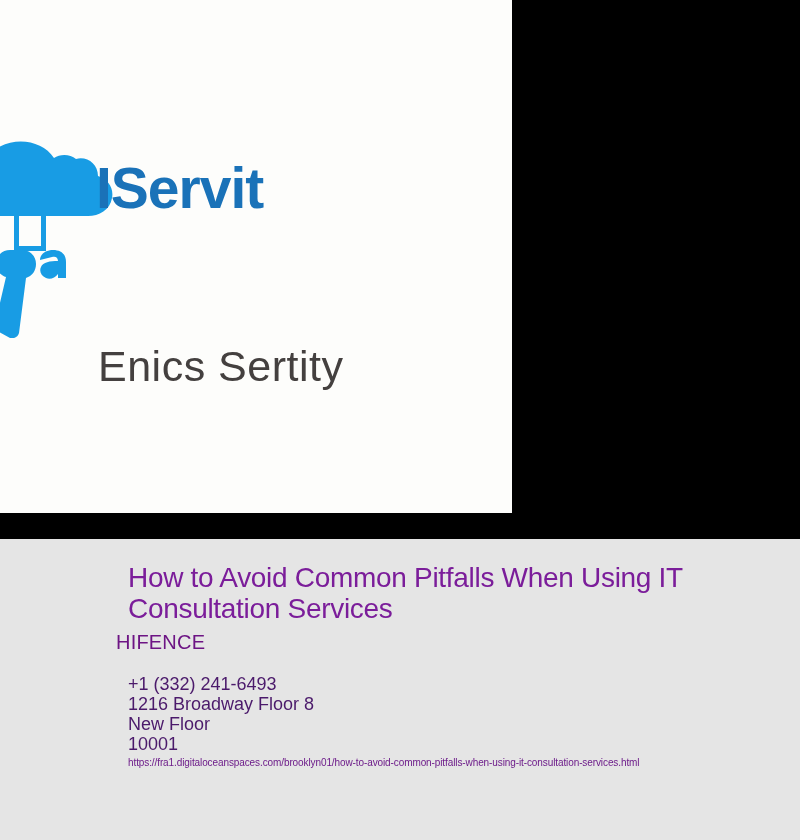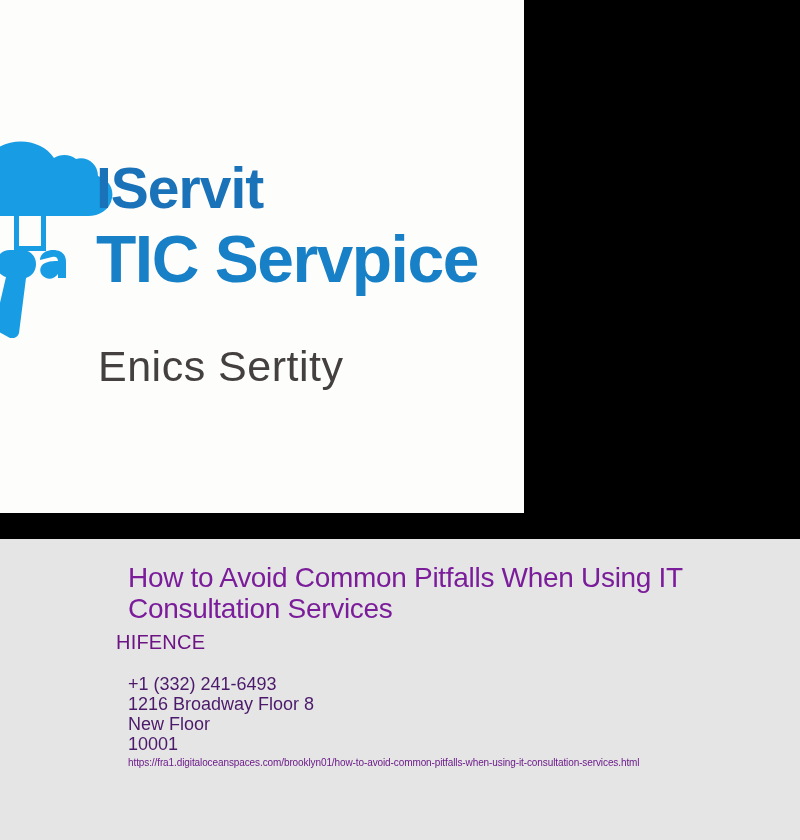--- a/index.html
+++ b/index.html
@@ -27,21 +27,20 @@
   }
 
   .logo-card {
     position: absolute;
     left: 0;
     top: 0;
     width: 512px;
     height: 513px;
     background: #fdfdfb;
     overflow: hidden;
-    padding-left: 12px;
   }
 
   
   .logo-mark {
     position: absolute;
     left: -52px;
     top: 128px;
     width: 190px;
     height: 210px;
   }
@@ -164,21 +163,20 @@
           <path d="M92 132 C92 126 98 122 105 122 C113 122 118 126 118 134
                    L118 150 L110 150 L110 146 C107 150 102 152 98 150
                    C93 148 91 143 93 139 C95 134 102 133 110 133
                    C110 129 107 128 104 129 C100 130 96 131 92 132 Z"></path>
         </g>
       </svg>
     </div>
 
     <div class="logo-wordmark">
       <div class="logo-line-1">IServit</div>
-      <div class="logo-line-2">TIC Servpice</div>
     </div>
 
     <div class="logo-tagline">Enics Sertity</div>
 
   </div>
 </div>
 
 <div class="info-panel">
 
   <div class="article-title">How to Avoid Common Pitfalls When Using IT Consultation Services</div>

